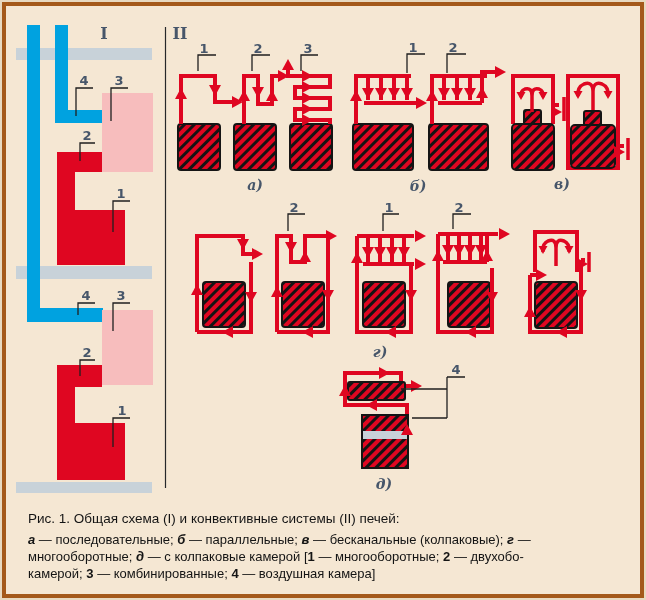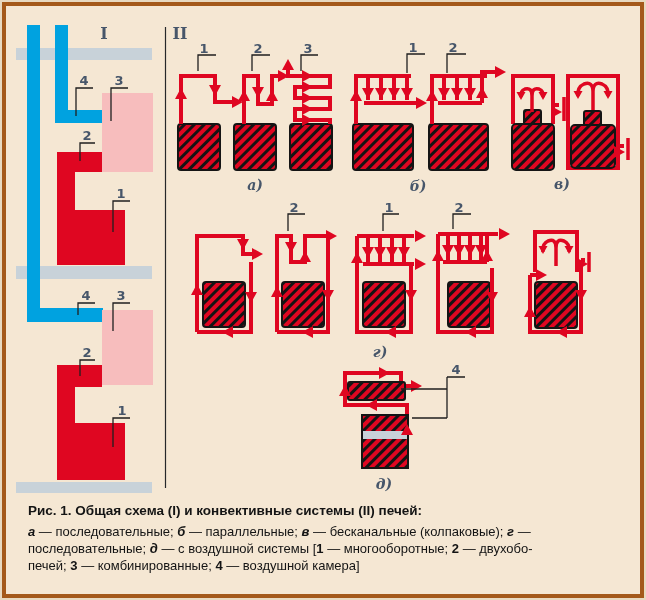--- a/index.html
+++ b/index.html
@@ -7,21 +7,21 @@
   .frame{position:absolute;left:2px;top:2px;right:2px;bottom:2px;border:4px solid #a4591a;background:#f5e7d3;overflow:hidden;}
   svg{display:block;}
   .chan{stroke:#df0621;stroke-width:4;fill:none;}
   .chan35{stroke:#df0621;stroke-width:3.5;fill:none;}
   .lead{stroke:#1f1f1f;stroke-width:1.3;fill:none;}
   .fbox{fill:url(#hx);stroke:#141414;stroke-width:2;}
   .num{font:bold 13px "DejaVu Sans",sans-serif;fill:#47566a;text-anchor:middle;}
   .roman{font:bold 16px "DejaVu Serif",serif;fill:#47566a;text-anchor:middle;}
   .varl{font:italic bold 14px "DejaVu Serif",serif;fill:#47566a;text-anchor:middle;}
   .caption{position:absolute;left:22px;right:12px;top:489px;color:#141414;}
-  .cap-title{margin:8px 0 5px 0;font-size:13.5px;font-weight:bold;}
+  .cap-title{margin:16px 0 5px 0;font-size:13.5px;font-weight:normal;}
   .cap-body{margin:0;font-size:13px;line-height:17px;}
   .cl{font-style:italic;font-weight:bold;}
   .cn{font-weight:bold;}
 </style>
 </head>
 <body>
 
 <div class="page">
 <div class="frame">
 
@@ -274,19 +274,19 @@
     <path class="lead" d="M401,389 H447 M412,418 H447 M447,418 V377 M447,377 H465"></path>
     <text class="num" x="456" y="374">4</text>
     <text class="varl" x="384" y="489">д)</text>
   </g>
 </svg>
 
 <div class="caption">
   <p class="cap-title">Рис. 1. Общая схема (I) и конвективные системы (II) печей:</p>
   <p class="cap-body">
     <span class="cl">а</span><span> — последовательные; </span><span class="cl">б</span><span> — параллельные; </span><span class="cl">в</span><span> — бесканальные (колпаковые); </span><span class="cl">г</span><span> —</span><br>
-    <span>последовательные; </span><span class="cl">д</span><span> — с воздушной системы [</span><span class="cn">1</span><span> — многооборотные; </span><span class="cn">2</span><span> — двухобо-</span><br>
-    <span>печей; </span><span class="cn">3</span><span> — комбинированные; </span><span class="cn">4</span><span> — воздушной камера]</span>
+    <span>многооборотные; </span><span class="cl">д</span><span> — с колпаковые камерой [</span><span class="cn">1</span><span> — многооборотные; </span><span class="cn">2</span><span> — двухобо-</span><br>
+    <span>камерой; </span><span class="cn">3</span><span> — комбинированные; </span><span class="cn">4</span><span> — воздушная камера]</span>
   </p>
 </div>
 
 </div>
 </div>
 
 </body></html>

